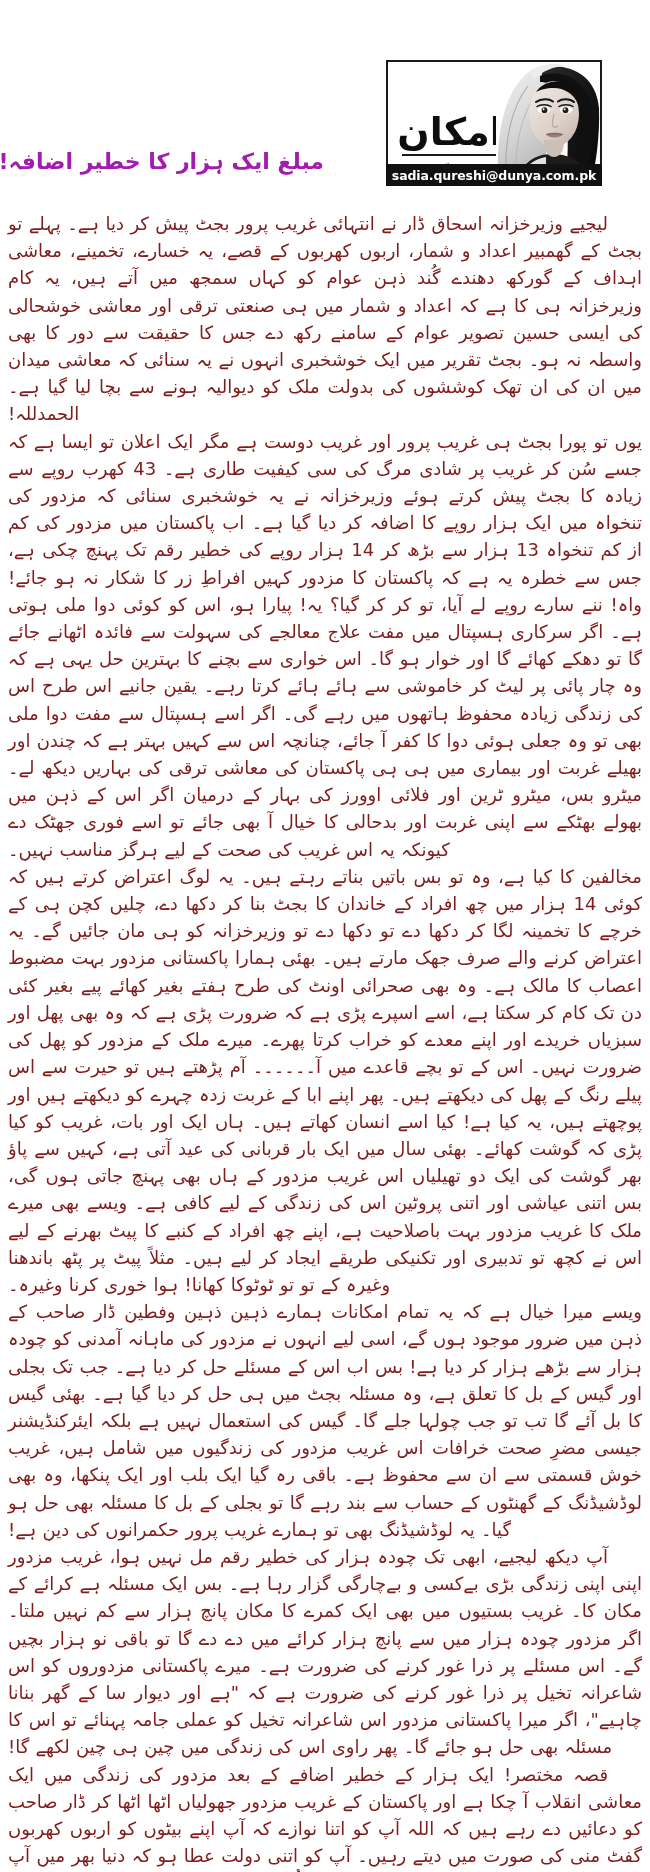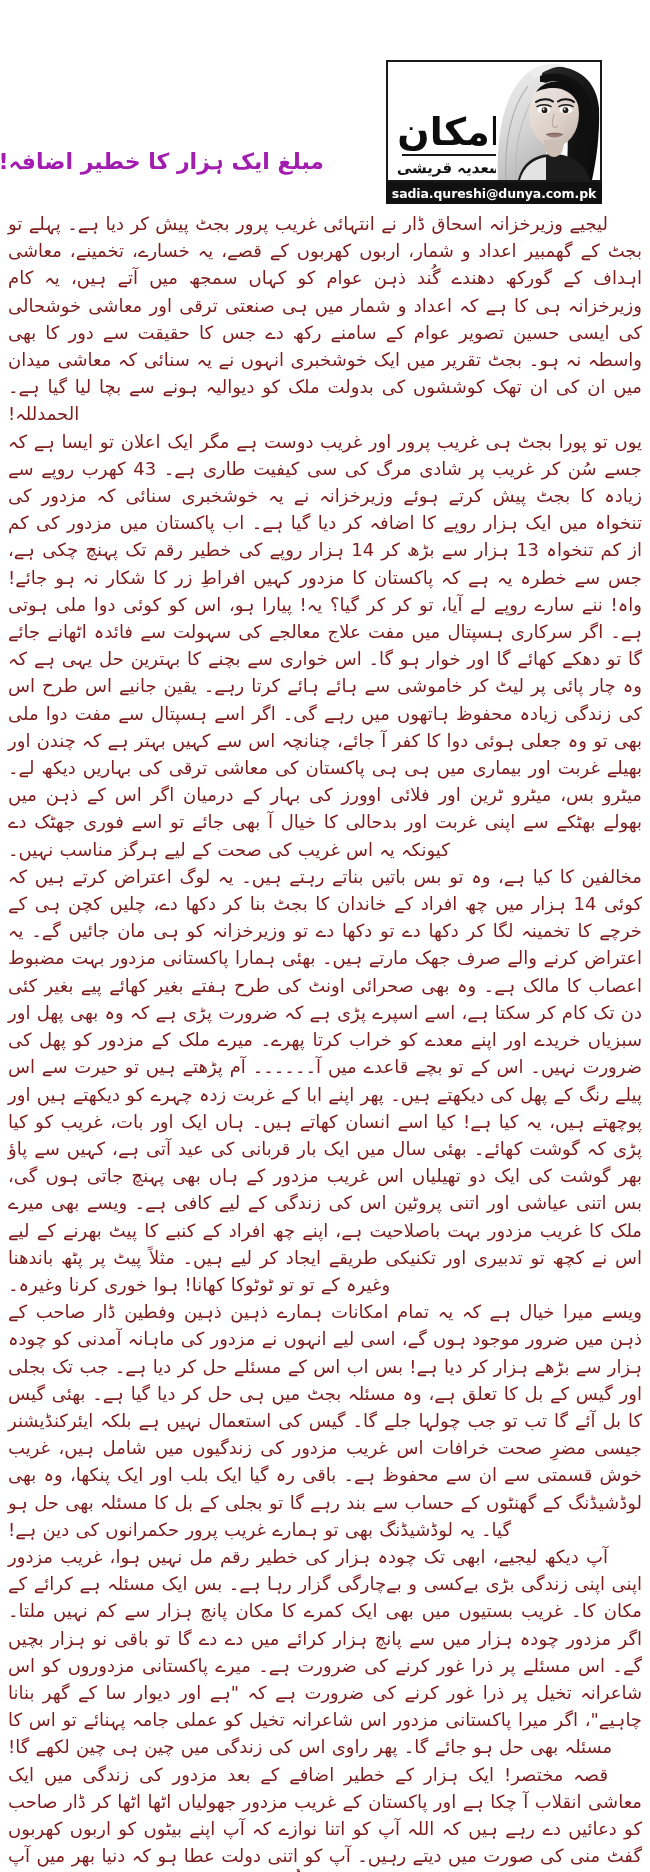--- a/index.html
+++ b/index.html
@@ -105,21 +105,21 @@
     color: #121212;
     direction: rtl;
     white-space: nowrap;
     transform: skewX(-4deg);
   }
 
   
   .email-banner {
     position: absolute;
     left: 386px;
-    top: 182px;
+    top: 164px;
     width: 216px;
     height: 22px;
     background: #111111;
     display: flex;
     align-items: center;
     justify-content: center;
     box-sizing: border-box;
   }
   .email-text {
     font-family: "DejaVu Sans", "Liberation Sans", sans-serif;

